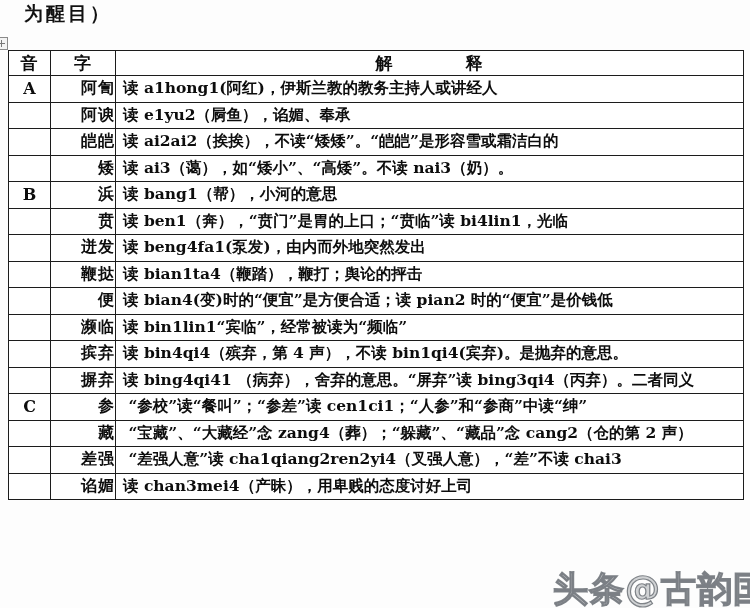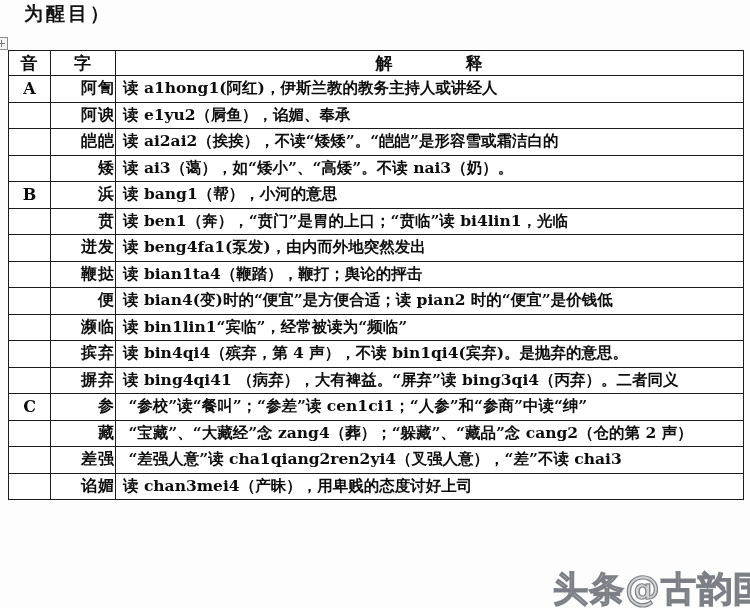--- a/index.html
+++ b/index.html
@@ -149,21 +149,21 @@
 
   <tr>
     <td class="initial"></td>
     <td class="char">摈弃</td>
     <td class="expl">读 bin4qi4（殡弃，第 4 声），不读 bin1qi4(宾弃)。是抛弃的意思。</td>
   </tr>
 
   <tr>
     <td class="initial"></td>
     <td class="char">摒弃</td>
-    <td class="expl">读 bing4qi41 （病弃），大有裨益。“屏弃”读 bing3qi4（丙弃）。二者同义</td>
+    <td class="expl">读 bing4qi41 （病弃），舍弃的意思。“屏弃”读 bing3qi4（丙弃）。二者同义</td>
   </tr>
 
 
   <tr>
     <td class="initial">C</td>
     <td class="char">参</td>
     <td class="expl"> “参校”读“餐叫”；“参差”读 cen1ci1；“人参”和“参商”中读“绅”</td>
   </tr>
 
   <tr>

